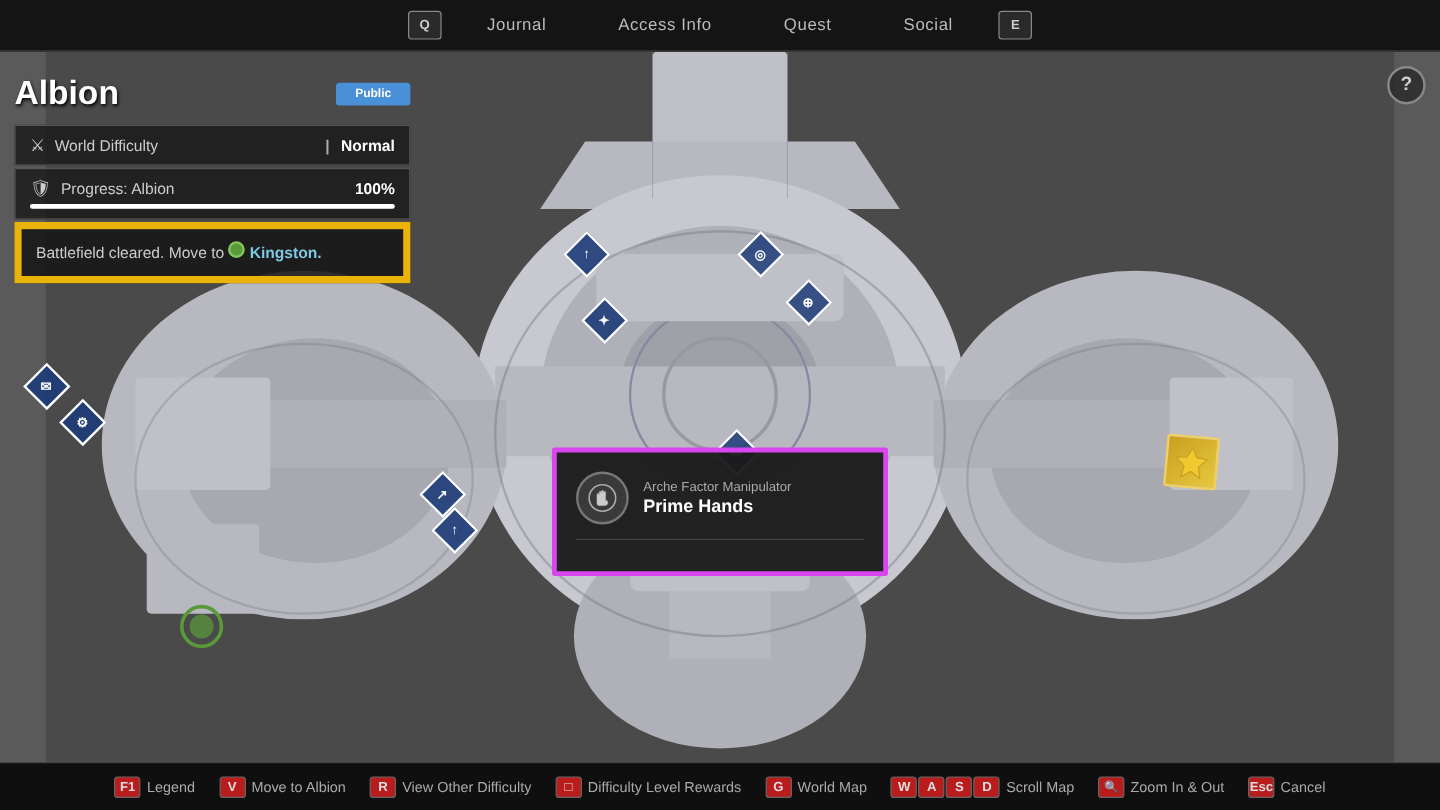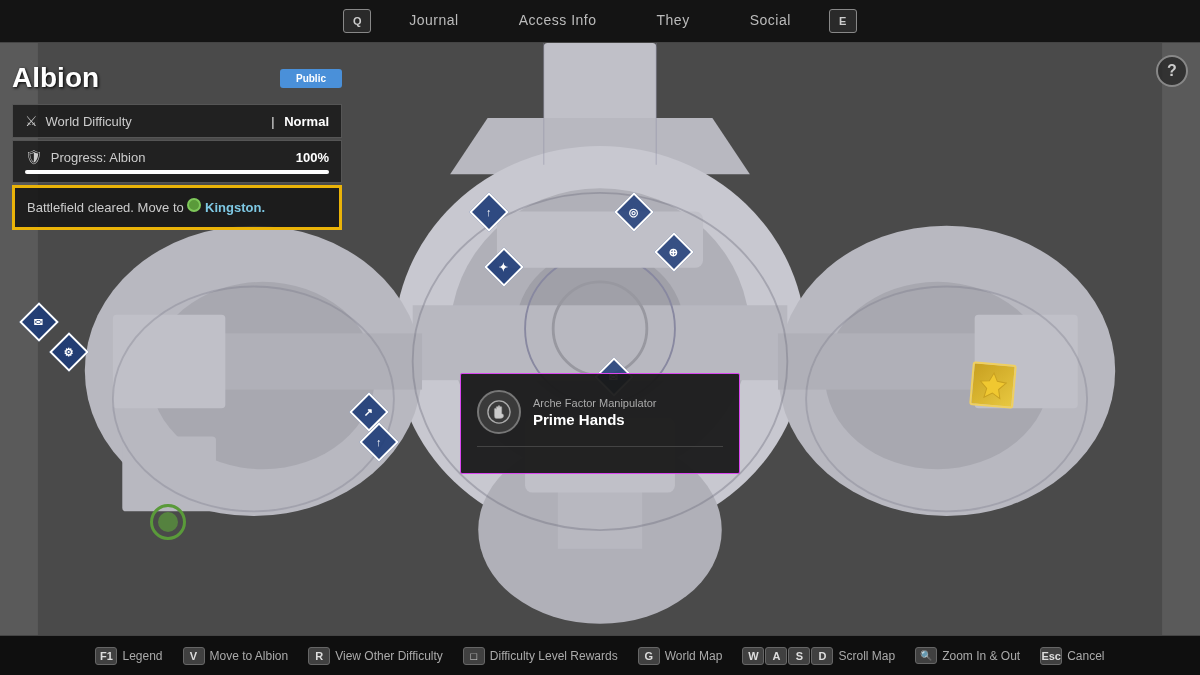--- a/index.html
+++ b/index.html
@@ -176,21 +176,21 @@
     }
     .progress-bar-fill {
       height: 4px;
       background: #fff;
       border-radius: 2px;
       width: 100%;
     }
 
     .battlefield-notice {
       background: rgba(20,20,20,0.85);
-      border: 3px solid #eab308;
+      border: 6px solid #eab308;
       padding: 10px 12px;
       margin-bottom: 2px;
       color: #ccc;
       font-size: 13px;
       line-height: 1.4;
     }
     .battlefield-notice .location-link {
       color: #7ec8e3;
       font-weight: bold;
       display: inline-flex;
@@ -226,21 +226,21 @@
       z-index: 50;
     }
 
     
     #item-popup {
       position: absolute;
       top: 330px;
       left: 460px;
       width: 280px;
       background: rgba(25,25,25,0.95);
-      border: 1px solid #d946ef;
+      border: 4px solid #d946ef;
       padding: 16px;
       z-index: 80;
       border-radius: 2px;
     }
     .popup-header {
       display: flex;
       align-items: center;
       gap: 12px;
       margin-bottom: 12px;
     }
@@ -366,21 +366,21 @@
       border-top: 1px solid #444;
     }
     .bottom-item {
       display: flex;
       align-items: center;
       gap: 5px;
       color: #bbb;
       font-size: 12px;
     }
     .bottom-key {
-      background: #404040;
+      background: #b91c1c;
       border: 1px solid #666;
       border-radius: 3px;
       padding: 2px 0;
       font-size: 11px;
       color: #ddd;
       font-weight: bold;
       min-width: 22px;
       text-align: center;
     }
     .bottom-label {
@@ -394,21 +394,21 @@
     }
   </style>
 </head>
 <body>
 
 <div id="top-nav">
   <div class="nav-tabs">
     <div class="nav-key">Q</div>
     <div class="nav-tab">Journal</div>
     <div class="nav-tab">Access Info</div>
-    <div class="nav-tab">They</div>
+    <div class="nav-tab">Quest</div>
     <div class="nav-tab">Social</div>
     <div class="nav-key">E</div>
   </div>
 </div>
 
 <div id="map-area">
   <svg id="map-svg" viewBox="0 0 1200 632" xmlns="http://www.w3.org/2000/svg">
 
     <rect width="1200" height="632" fill="#6a6a6a"></rect>
 

